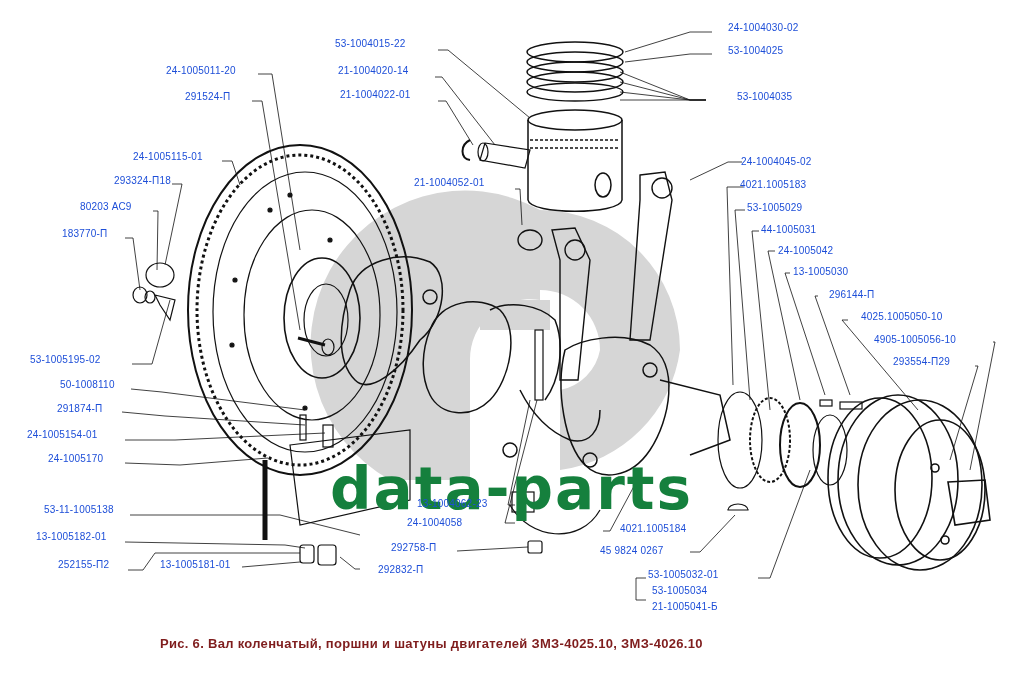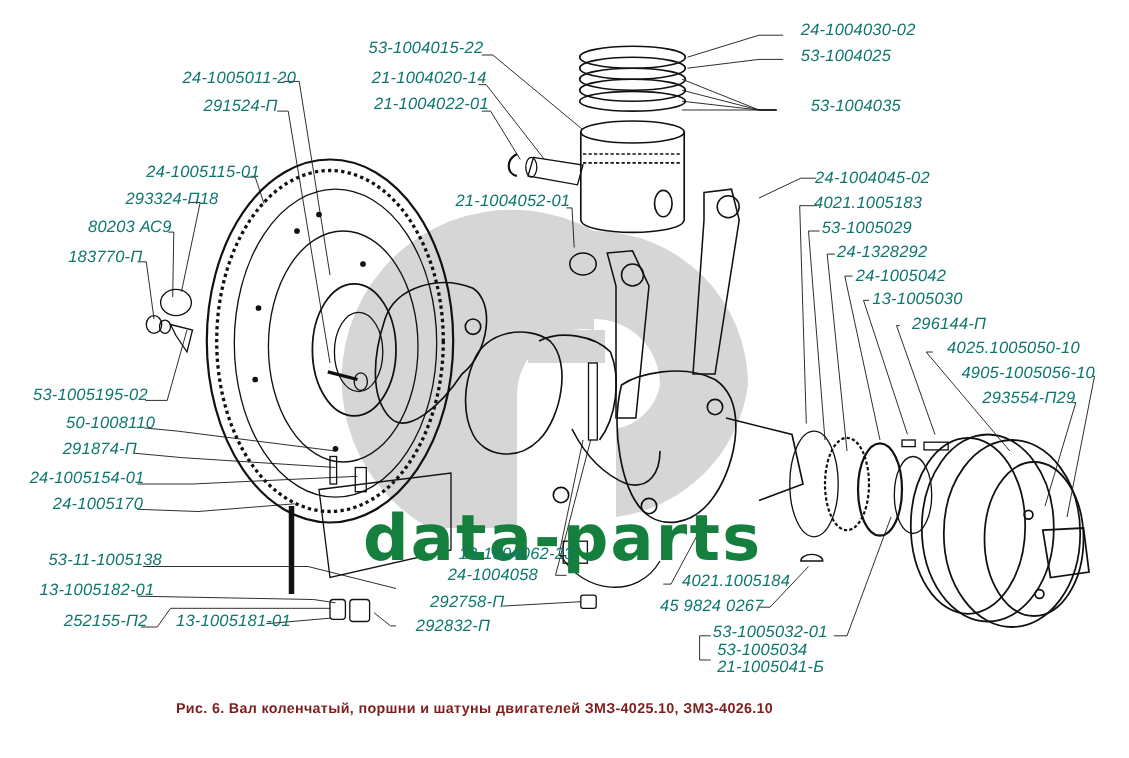--- a/index.html
+++ b/index.html
@@ -1,18 +1,18 @@
 <!DOCTYPE html>
 <html><head>
 <meta charset="utf-8">
 <style>
   html, body { margin: 0; padding: 0; background: #ffffff; }
   body { width: 1026px; height: 689px; position: relative; overflow: hidden; font-family: "Liberation Sans", sans-serif; }
   #canvas { position: absolute; left: 0; top: 0; width: 1026px; height: 689px; }
-  .lbl { position: absolute; font-family: "Liberation Sans", sans-serif; font-style: italic; font-size: 15px; color: #0f766e; white-space: nowrap; letter-spacing: 0.2px; line-height: 14px; }
+  .lbl { position: absolute; font-family: "Liberation Sans", sans-serif; font-size: 10px; color: #1d4ed8; white-space: nowrap; letter-spacing: 0.2px; line-height: 14px; }
   .caption { position: absolute; left: 160px; top: 636px; font-family: "Liberation Sans", sans-serif; font-weight: bold; font-size: 13px; color: #7f1d1d; white-space: nowrap; letter-spacing: 0.3px; }
   .wm-text { position: absolute; left: 330px; top: 455px; font-family: "DejaVu Sans", sans-serif; font-weight: bold; font-size: 58px; color: #15803d; letter-spacing: 2px; }
 </style>
 </head>
 <body>
 
 <svg id="canvas" viewBox="0 0 1026 689" xmlns="http://www.w3.org/2000/svg">
 
   <g fill="#d6d6d6">
     <path d="M390 480 A150 150 0 0 1 540 210 L540 300 A60 60 0 0 0 470 360 L470 480 Z"></path>
@@ -205,21 +205,21 @@
 <div class="lbl" style="left:48px;top:452px;">24-1005170</div>
 <div class="lbl" style="left:44px;top:503px;">53-11-1005138</div>
 <div class="lbl" style="left:36px;top:530px;">13-1005182-01</div>
 <div class="lbl" style="left:58px;top:558px;">252155-П2</div>
 <div class="lbl" style="left:160px;top:558px;">13-1005181-01</div>
 <div class="lbl" style="left:378px;top:563px;">292832-П</div>
 
 <div class="lbl" style="left:741px;top:155px;">24-1004045-02</div>
 <div class="lbl" style="left:740px;top:178px;">4021.1005183</div>
 <div class="lbl" style="left:747px;top:201px;">53-1005029</div>
-<div class="lbl" style="left:761px;top:223px;">24-1328292</div>
+<div class="lbl" style="left:761px;top:223px;">44-1005031</div>
 <div class="lbl" style="left:778px;top:244px;">24-1005042</div>
 <div class="lbl" style="left:793px;top:265px;">13-1005030</div>
 <div class="lbl" style="left:829px;top:288px;">296144-П</div>
 <div class="lbl" style="left:861px;top:310px;">4025.1005050-10</div>
 <div class="lbl" style="left:874px;top:333px;">4905-1005056-10</div>
 <div class="lbl" style="left:893px;top:355px;text-align:right;">293554-П29</div>
 
 <div class="lbl" style="left:417px;top:497px;">13-1004062-23</div>
 <div class="lbl" style="left:407px;top:516px;">24-1004058</div>
 <div class="lbl" style="left:391px;top:541px;">292758-П</div>

